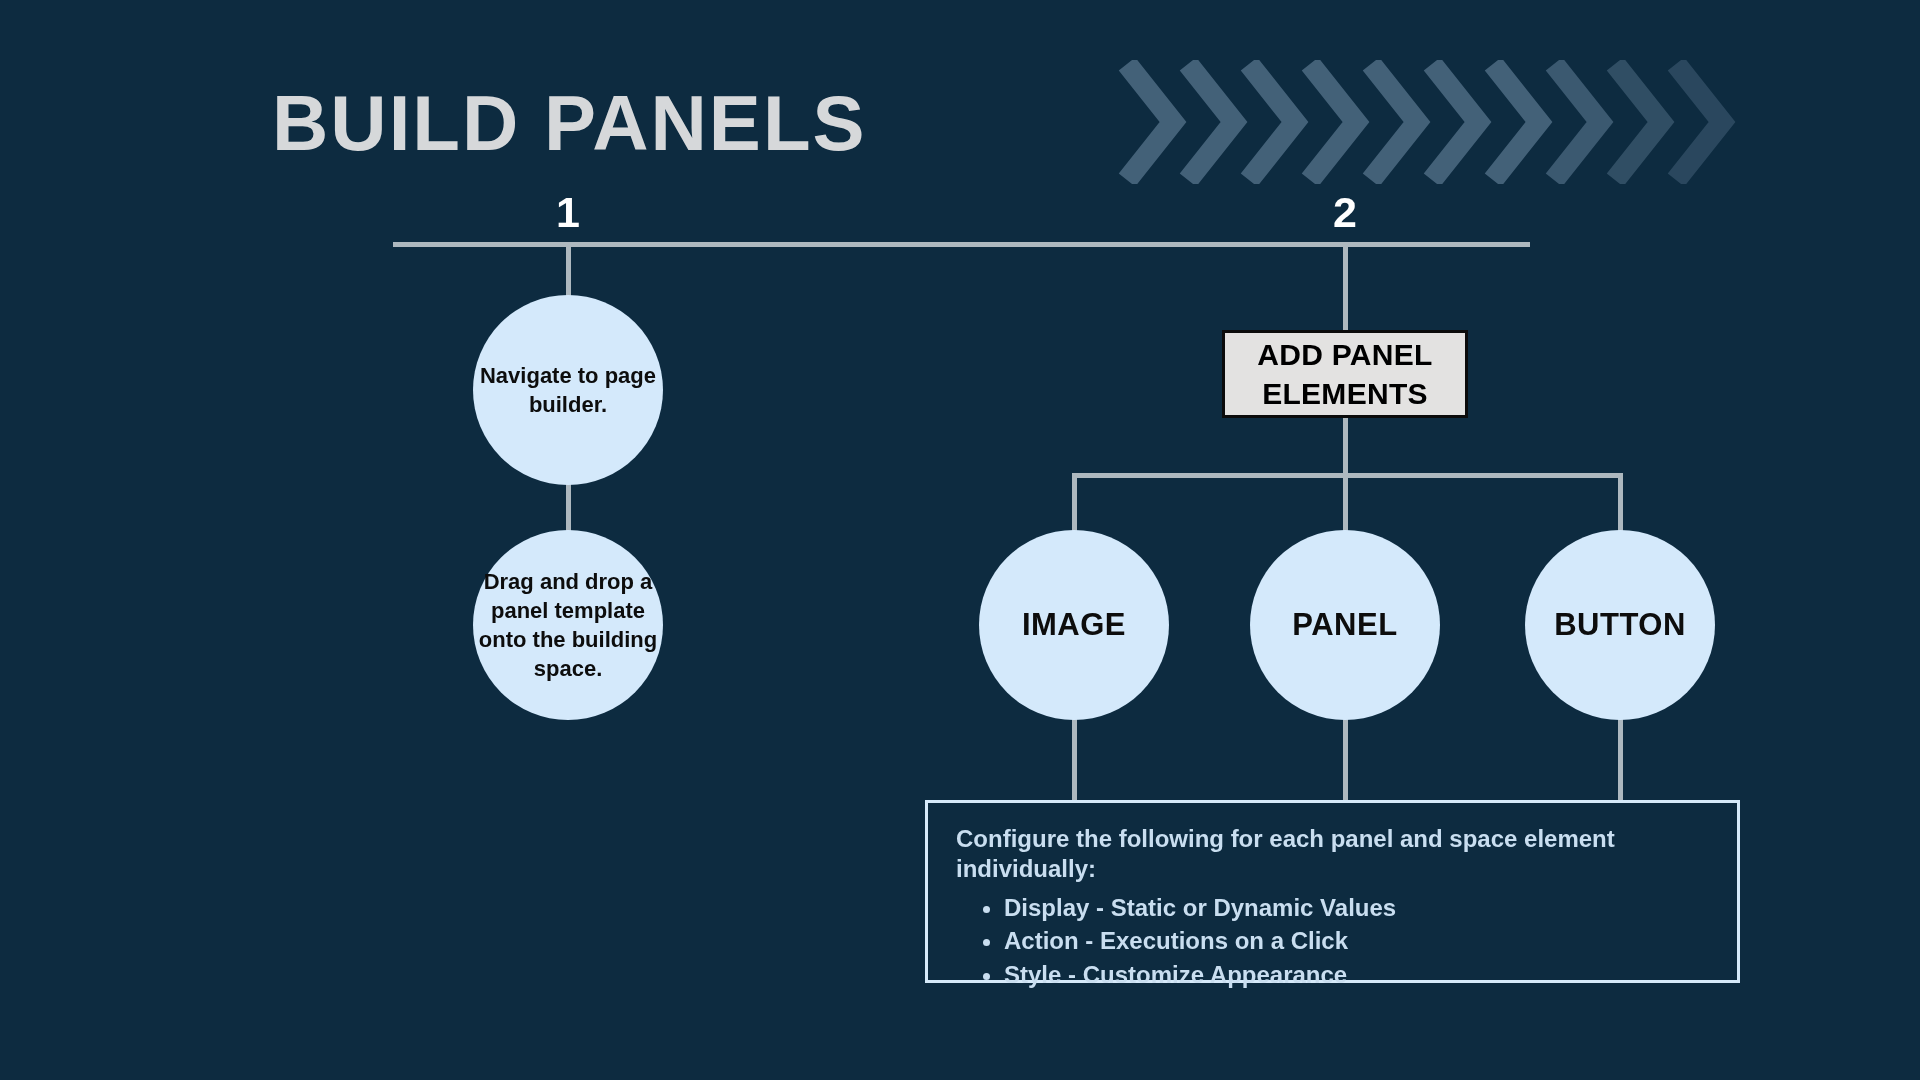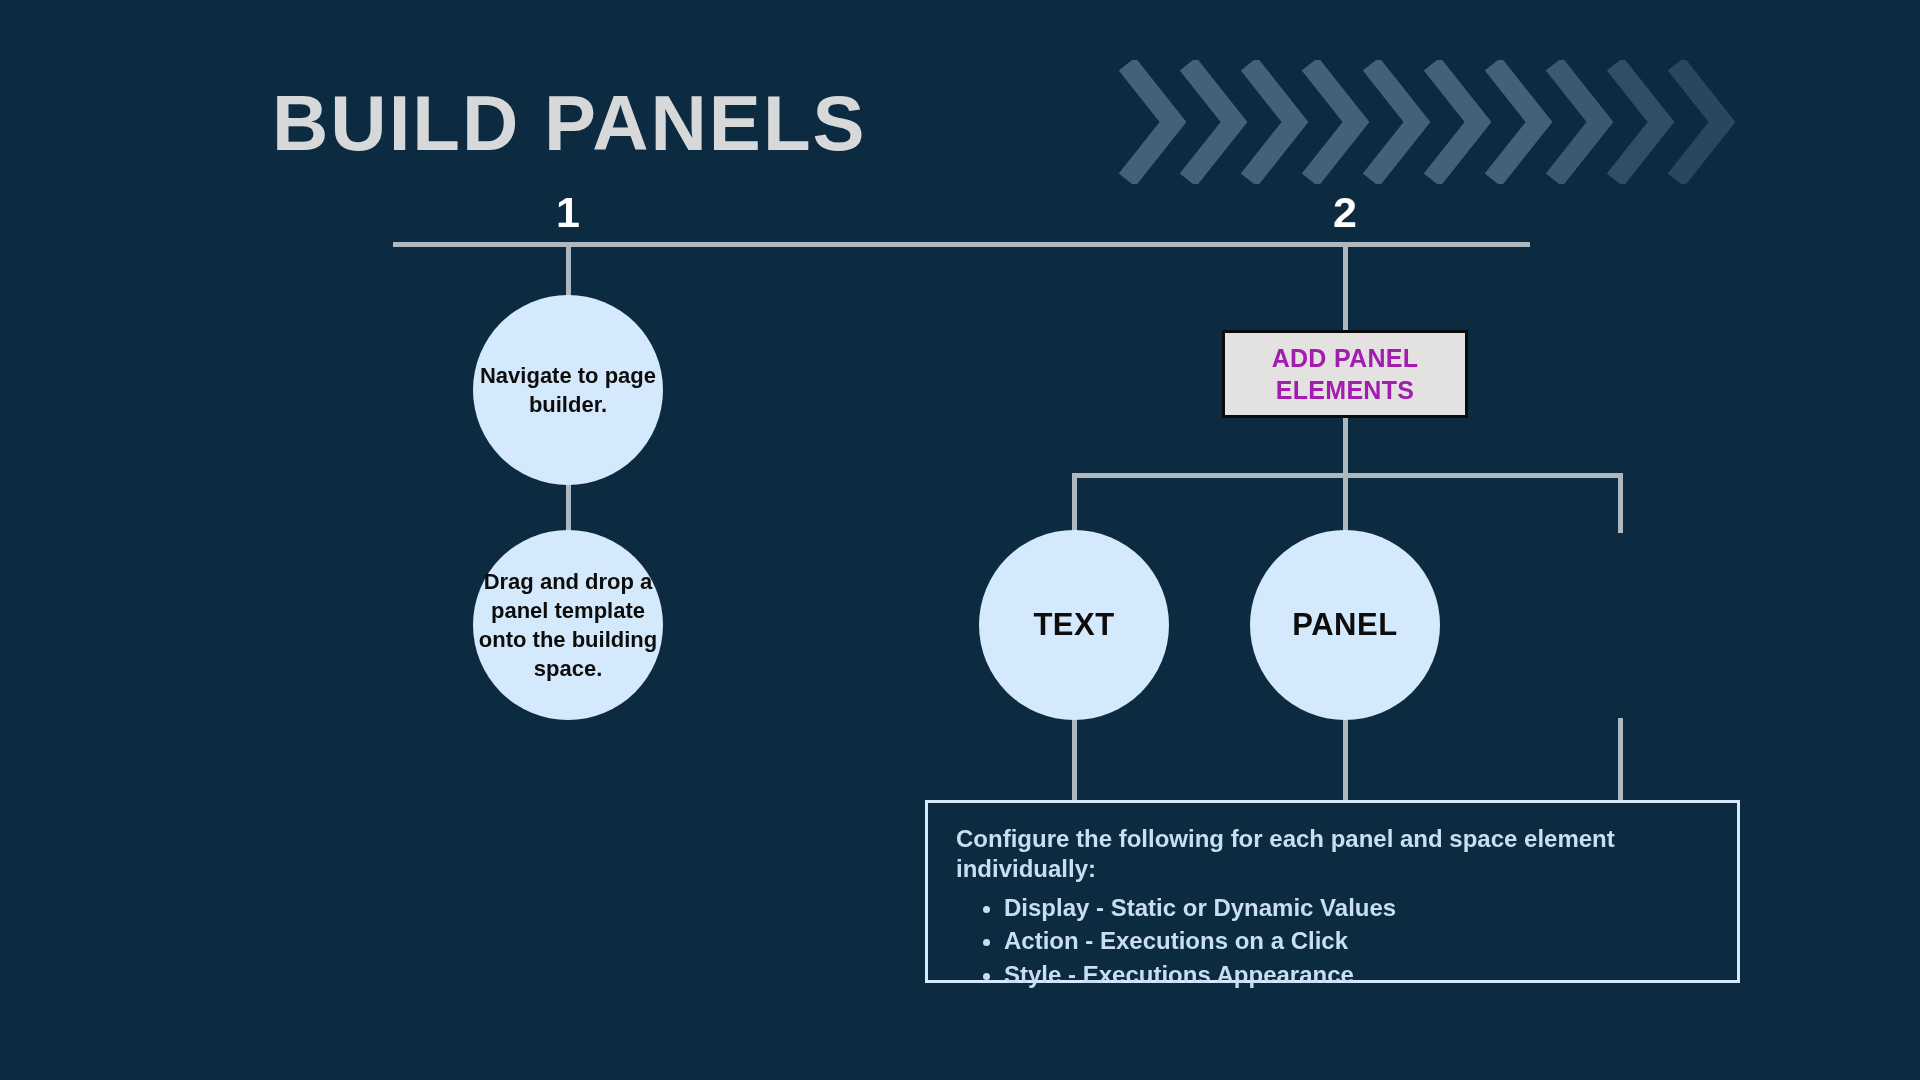--- a/index.html
+++ b/index.html
@@ -38,21 +38,21 @@
   .circle .element-label{
     font-size:31px;font-weight:700;letter-spacing:0.5px;
   }
   
   .panel-box{
     position:absolute;left:1222px;top:330px;width:246px;height:88px;
     background:#e3e2e1;border:3px solid #0b0b0b;box-sizing:border-box;
     display:flex;align-items:center;justify-content:center;text-align:center;
   }
   .panel-box span{
-    width:185px;color:#a21caf;font-size:25px;font-weight:700;line-height:1.3;
+    width:185px;color:#000000;font-size:30px;font-weight:700;line-height:1.3;
     letter-spacing:0.3px;
   }
   
   .config-box{
     position:absolute;left:925px;top:800px;width:815px;height:183px;
     border:3px solid #d6eafa;box-sizing:border-box;
     color:#c9def0;padding:21px 28px;
   }
   .config-box .config-heading{
     font-size:24px;font-weight:700;line-height:1.25;
@@ -107,28 +107,31 @@
   </div>
   <div class="circle" style="left:473px;top:530px;">
     <span class="node-text">Drag and drop a panel template onto the building space.</span>
   </div>
 
   <div class="panel-box">
     <span>ADD PANEL ELEMENTS</span>
   </div>
 
   <div class="circle" style="left:979px;top:530px;">
-    <span class="element-label">TEXT</span>
+    <span class="element-label">IMAGE</span>
   </div>
   <div class="circle" style="left:1250px;top:530px;">
     <span class="element-label">PANEL</span>
+  </div>
+  <div class="circle" style="left:1525px;top:530px;">
+    <span class="element-label">BUTTON</span>
   </div>
 
   <div class="config-box">
     <div class="config-heading">Configure the following for each panel and space element individually:</div>
     <ul>
       <li>Display - Static or Dynamic Values</li>
       <li>Action - Executions on a Click</li>
-      <li>Style - Executions Appearance</li>
+      <li>Style - Customize Appearance</li>
     </ul>
   </div>
 
 </div>
 
 </body></html>

